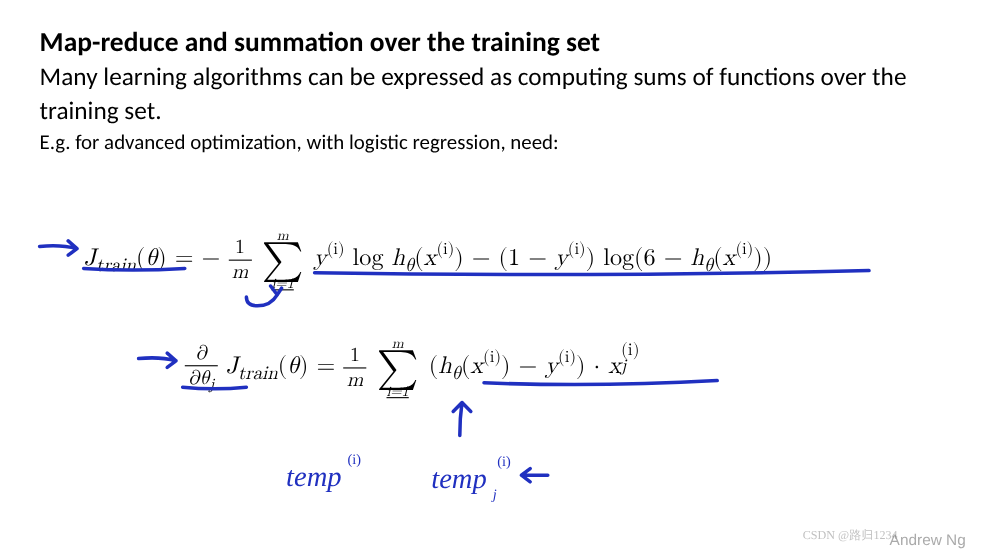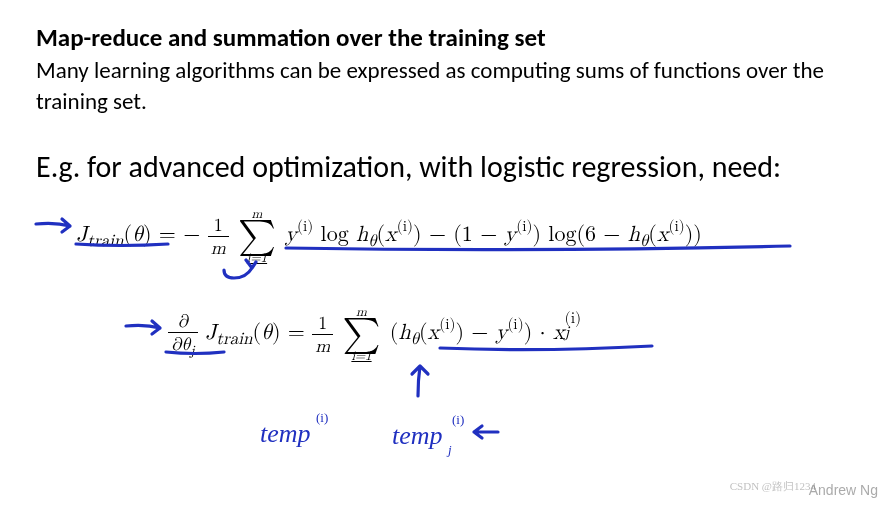--- a/index.html
+++ b/index.html
@@ -22,24 +22,24 @@
   .title {
     font-size: 25px;
     font-weight: 700;
     line-height: 1.25;
     margin-bottom: 2px;
   }
   .body {
     font-size: 23px;
     font-weight: 400;
     line-height: 1.35;
-    margin-bottom: 30px;
+    margin-bottom: 0;
   }
   .body2 {
-    font-size: 30px;
+    font-size: 19px;
     font-weight: 400;
     line-height: 1.35;
     margin-bottom: 6px;
   }
   .math-serif {
     font-family: "Latin Modern Math", "Cambria Math", "STIX Two Math", "Times New Roman", serif;
   }
   
   .eq1 {
     position: absolute;

